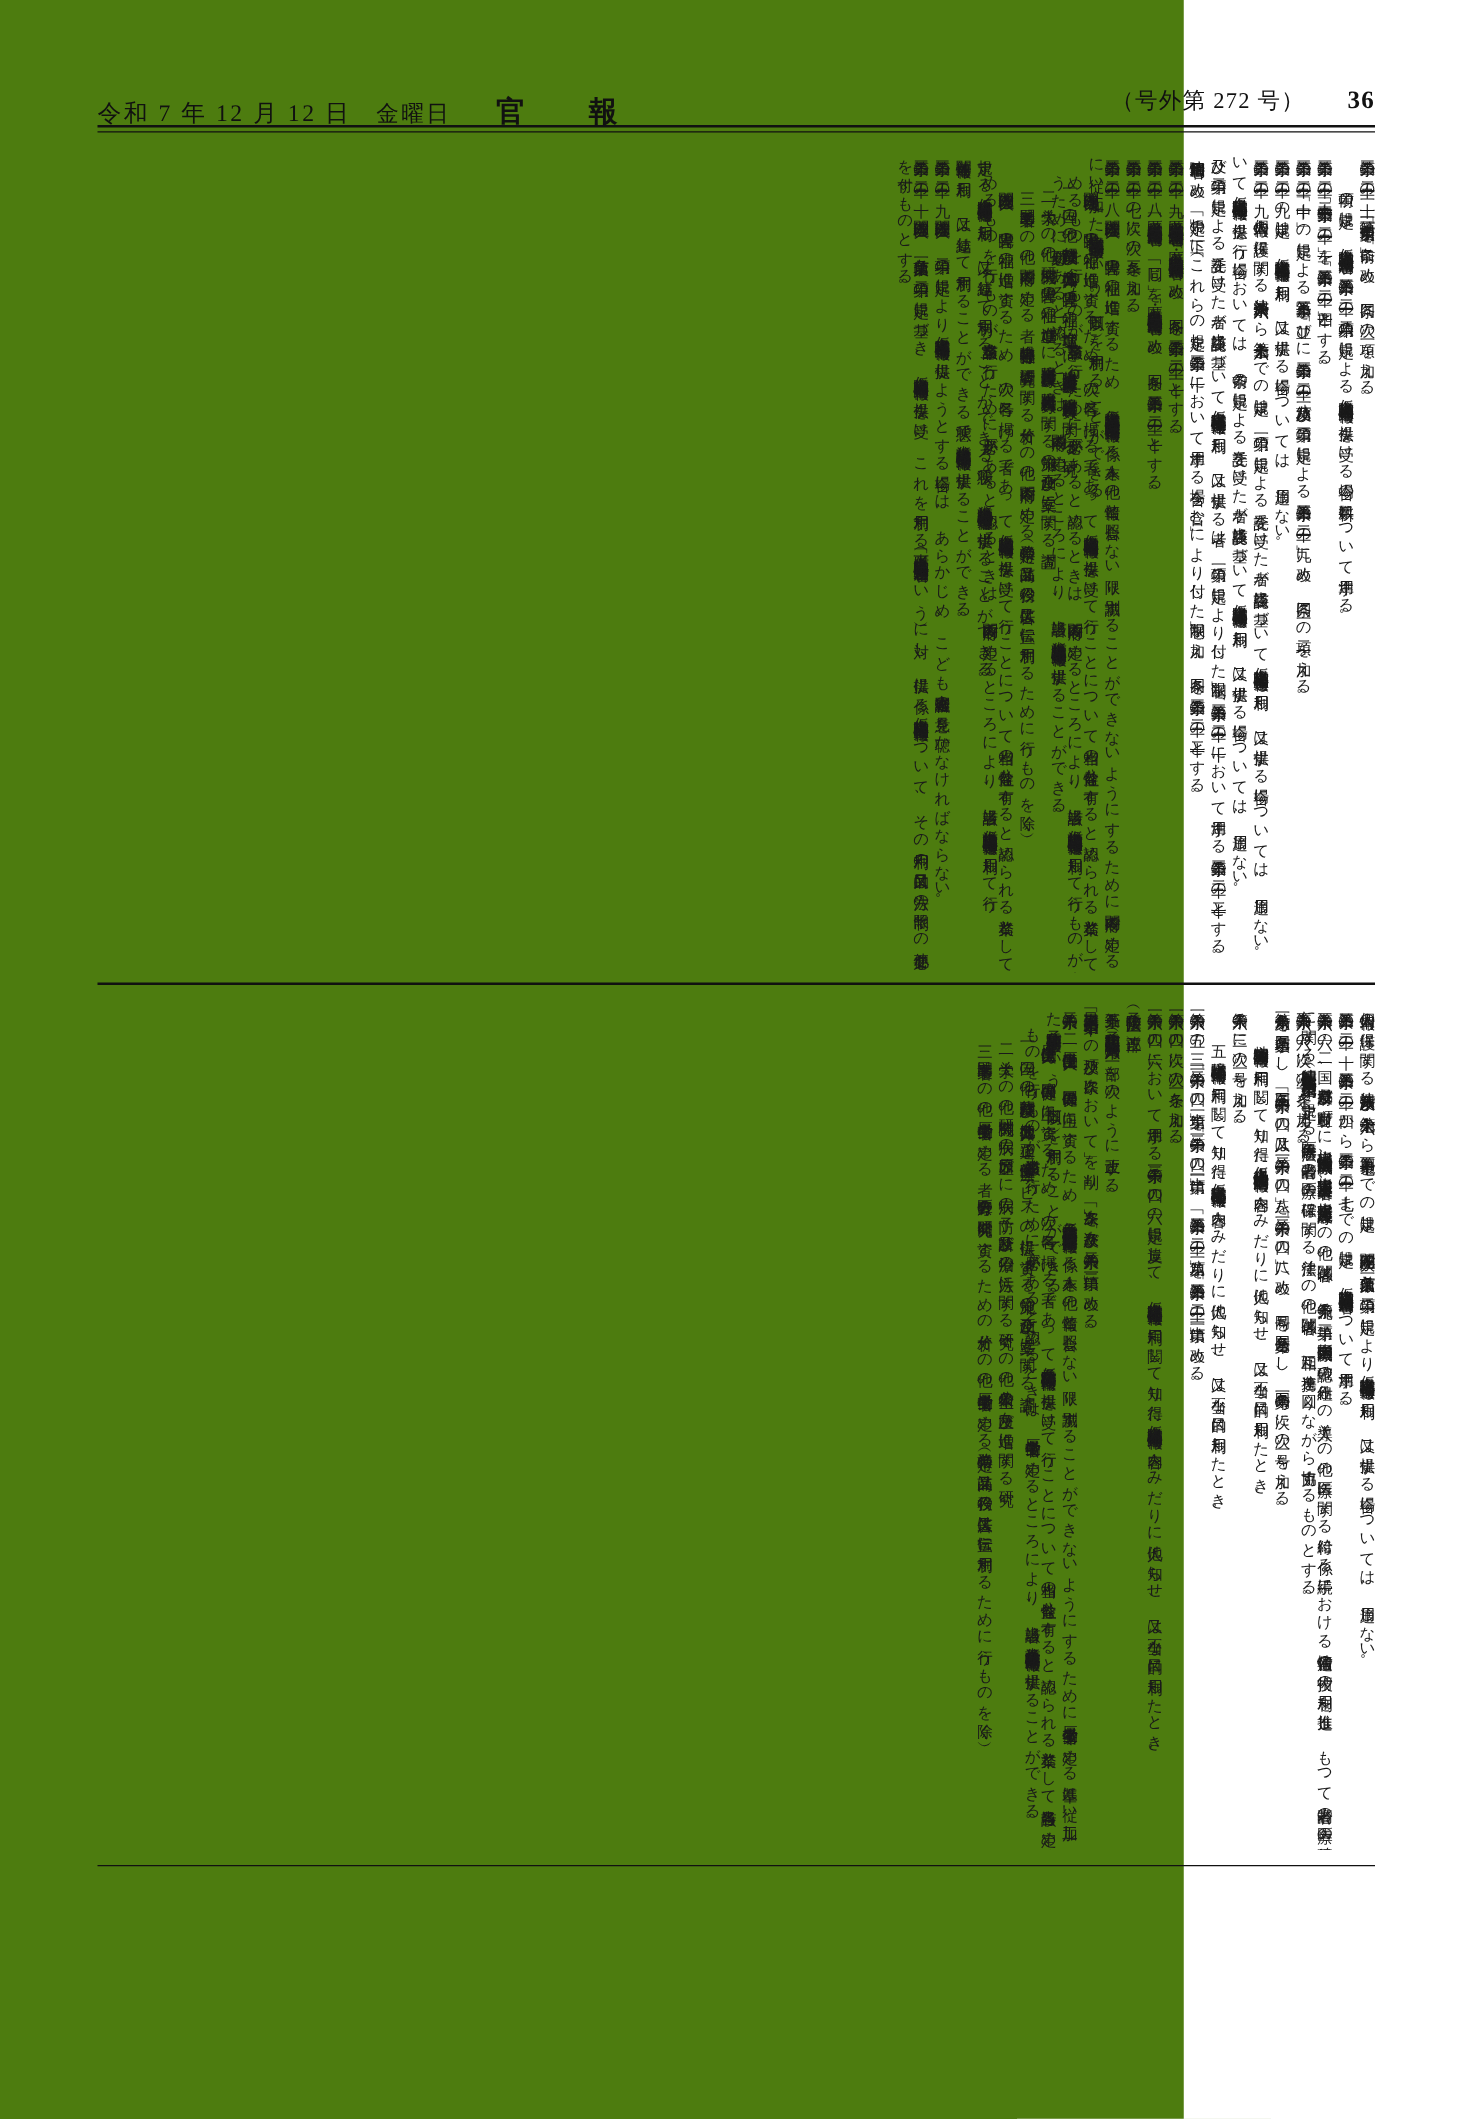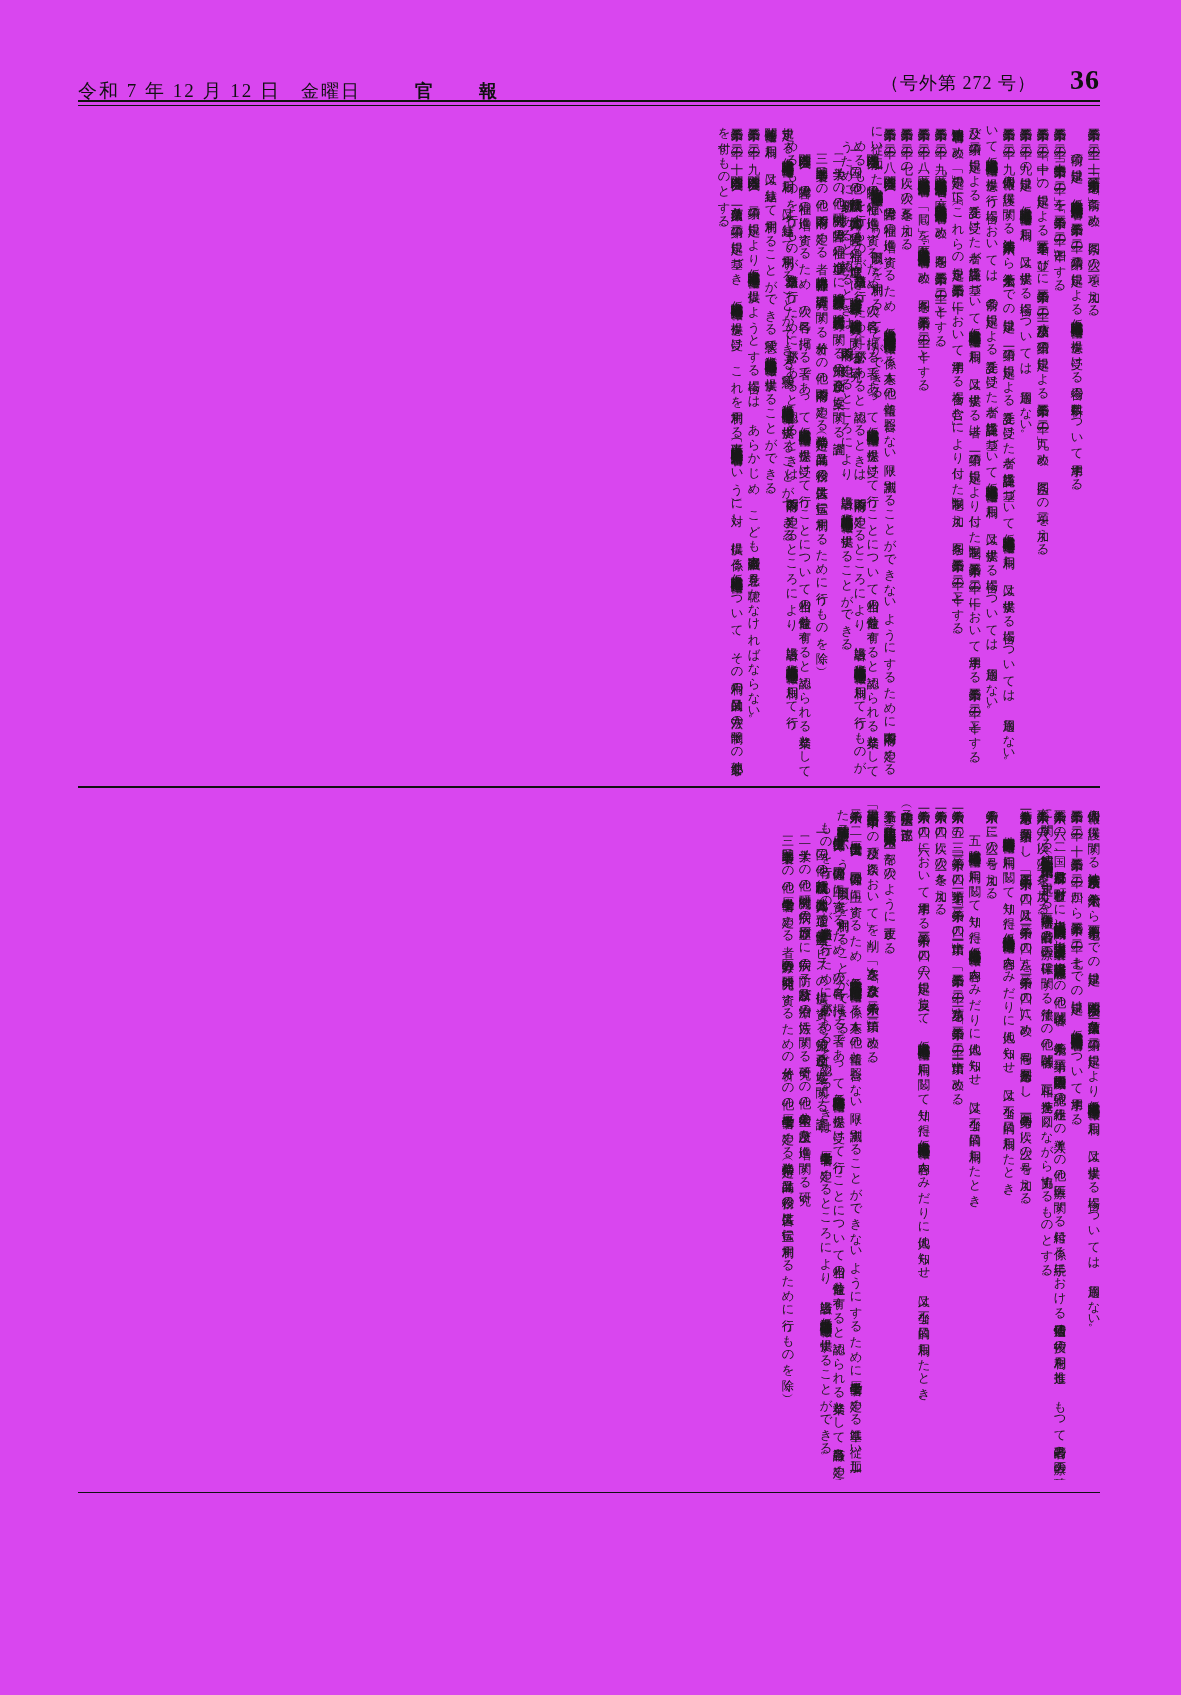--- a/index.html
+++ b/index.html
@@ -9,23 +9,23 @@
   }
   body {
     width: 1181px;
     height: 1695px;
     font-family: "Liberation Serif", "DejaVu Serif", serif;
     color: #111;
     overflow: hidden;
   }
   .page {
     position: relative;
-    width: 1181px;
+    width: 947px;
     height: 1695px;
-    background: #d946ef;
+    background: #4d7c0f;
   }
   
   .header {
     position: absolute;
     left: 78px;
     top: 58px;
     width: 1022px;
     height: 44px;
     display: flex;
     align-items: center;
@@ -43,36 +43,36 @@
     font-size: 19px;
     letter-spacing: 2px;
   }
   .header-weekday {
     font-size: 18px;
     margin-left: 14px;
     letter-spacing: 2px;
     margin-top: 23px;
   }
   .header-kanpo {
-    font-size: 18px;
+    font-size: 23px;
     font-weight: 700;
     letter-spacing: 14px;
-    margin-left: 48px;
+    margin-left: 30px;
   }
   .header-right {
     display: flex;
     align-items: baseline;
     gap: 34px;
   }
   .header-issue {
     font-size: 18px;
     letter-spacing: 1px;
   }
   .header-page {
-    font-size: 28px;
+    font-size: 20px;
     font-weight: 700;
     letter-spacing: 1px;
   }
   .rule-top {
     position: absolute;
     left: 78px;
     top: 100px;
     width: 1022px;
     height: 0;
     border-top: 2.5px solid #111;

